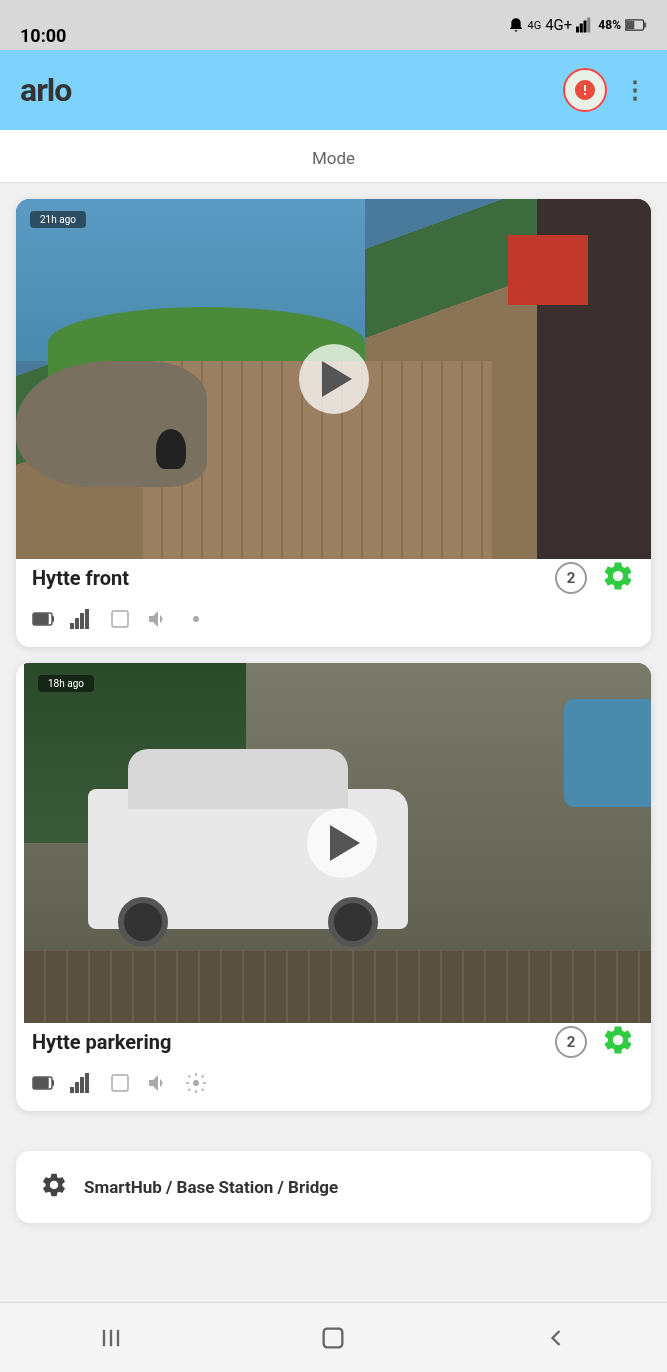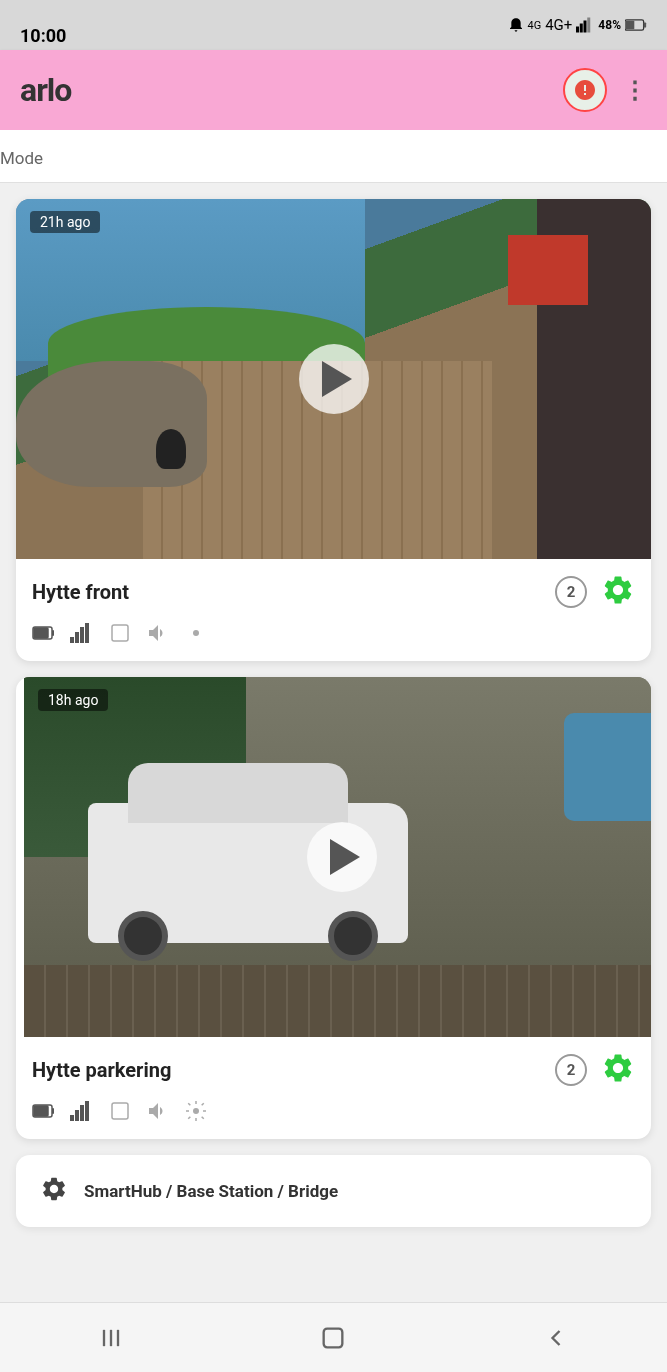--- a/index.html
+++ b/index.html
@@ -31,21 +31,21 @@
     .status-icons {
       display: flex;
       align-items: center;
       gap: 4px;
       font-size: 12px;
       color: #000;
     }
 
     
     .header {
-      background: #f9a8d4;
+      background: #7dd3fc;
       height: 80px;
       display: flex;
       align-items: center;
       justify-content: space-between;
       padding: 0 20px;
       box-shadow: 0 1px 3px rgba(0,0,0,0.1);
     }
     .logo {
       font-size: 32px;
       font-weight: bold;
@@ -80,20 +80,21 @@
     }
 
     
     .nav-tabs {
       background: #fff;
       display: flex;
       border-bottom: 1px solid #e0e0e0;
     }
     .nav-tab {
       flex: 1;
+      text-align: center;
       padding: 18px 0 14px;
       font-size: 17px;
       color: #666;
       cursor: pointer;
       position: relative;
       font-weight: normal;
     }
     .nav-tab.active {
       color: #222;
       font-weight: bold;
@@ -259,21 +260,21 @@
     }
 
     .timestamp {
       position: absolute;
       top: 12px;
       left: 14px;
       background: rgba(0,0,0,0.5);
       color: #fff;
       padding: 3px 10px;
       border-radius: 4px;
-      font-size: 14px;
+      font-size: 10px;
     }
 
     .play-button {
       position: absolute;
       top: 50%; left: 50%;
       transform: translate(-50%, -50%);
       width: 70px; height: 70px;
       background: rgba(255,255,255,0.75);
       border-radius: 50%;
       display: flex;
@@ -286,21 +287,21 @@
       width: 0;
       height: 0;
       border-top: 18px solid transparent;
       border-bottom: 18px solid transparent;
       border-left: 30px solid #555;
       margin-left: 6px;
     }
 
     
     .camera-info {
-      padding: 14px 16px 16px;
+      padding: 0 16px 16px;
       text-align: center;
     }
     .camera-title-row {
       display: flex;
       align-items: center;
       justify-content: space-between;
       margin-bottom: 10px;
     }
     .camera-name {
       font-size: 20px;
@@ -349,20 +350,21 @@
     
     .smarthub-card {
       background: #fff;
       border-radius: 14px;
       padding: 20px 24px;
       display: flex;
       align-items: center;
       gap: 16px;
       box-shadow: 0 2px 8px rgba(0,0,0,0.08);
       cursor: pointer;
+      margin-top: 24px;
     }
     .smarthub-gear {
       color: #444;
     }
     .smarthub-label {
       font-size: 17px;
       font-weight: bold;
       color: #333;
     }
 

